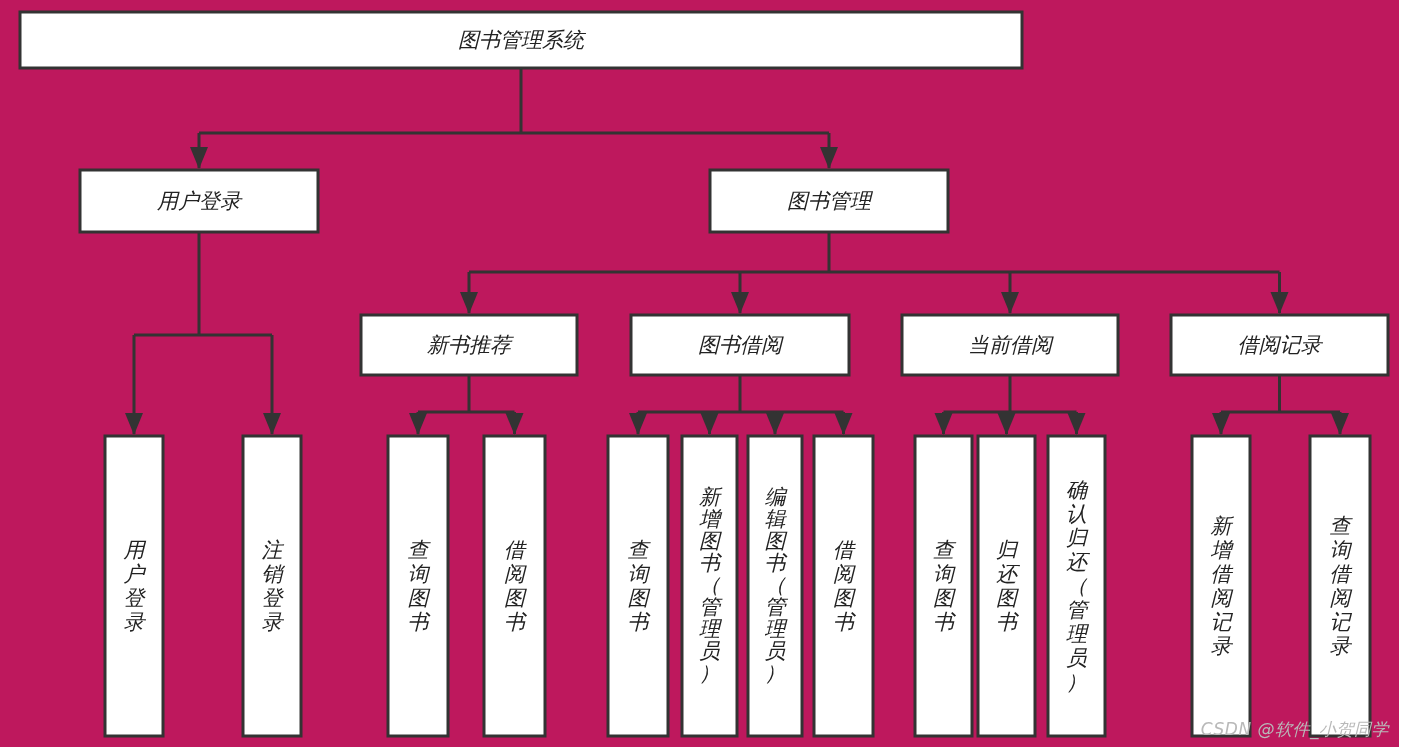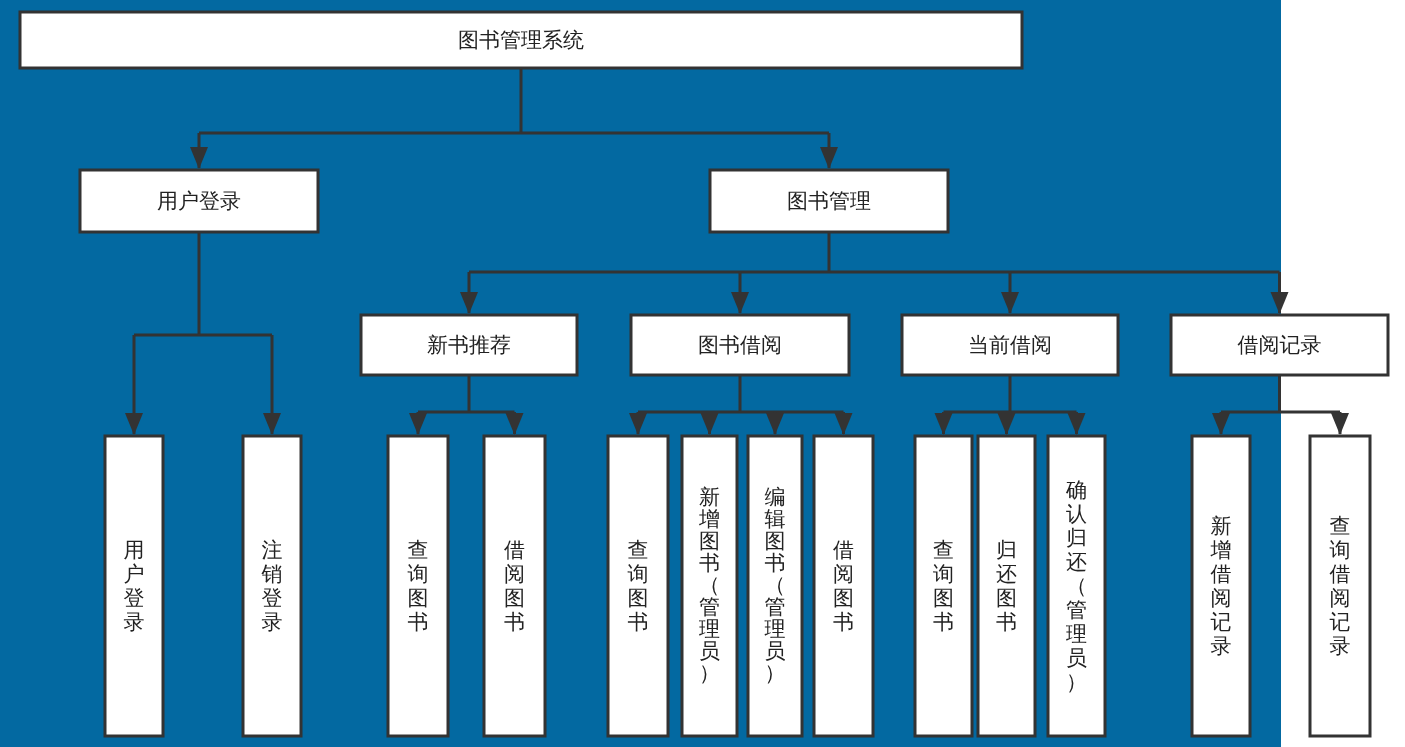--- a/index.html
+++ b/index.html
@@ -8,23 +8,24 @@
     background: #ffffff;
   }
   body {
     width: 1405px;
     height: 747px;
     font-family: "DejaVu Sans", "Liberation Sans", sans-serif;
     overflow: hidden;
   }
   #diagram-root {
     position: relative;
-    width: 1281px;
+    width: 1399px;
     height: 747px;
-    background: #0369a1;
+    background: #be185d;
+    font-style: italic;
   }
   svg.diagram {
     position: absolute;
     left: 0;
     top: 0;
     width: 1405px;
     height: 747px;
     display: block;
   }
   .node-box {
@@ -201,13 +202,14 @@
         <g>
           <rect x="1192" y="436" width="58" height="300" class="node-box"></rect>
         </g>
         <text x="1221" y="532.72" class="vert-label" font-size="21"><tspan x="1221" dy="0">新</tspan><tspan x="1221" dy="24">增</tspan><tspan x="1221" dy="24">借</tspan><tspan x="1221" dy="24">阅</tspan><tspan x="1221" dy="24">记</tspan><tspan x="1221" dy="24">录</tspan></text>
         <g>
           <rect x="1310" y="436" width="60" height="300" class="node-box"></rect>
         </g>
         <text x="1340" y="532.72" class="vert-label" font-size="21"><tspan x="1340" dy="0">查</tspan><tspan x="1340" dy="24">询</tspan><tspan x="1340" dy="24">借</tspan><tspan x="1340" dy="24">阅</tspan><tspan x="1340" dy="24">记</tspan><tspan x="1340" dy="24">录</tspan></text>
       </g>
   </svg>
+  <div class="watermark">CSDN @软件_小贺同学</div>
 </div>
 
 </body></html>

